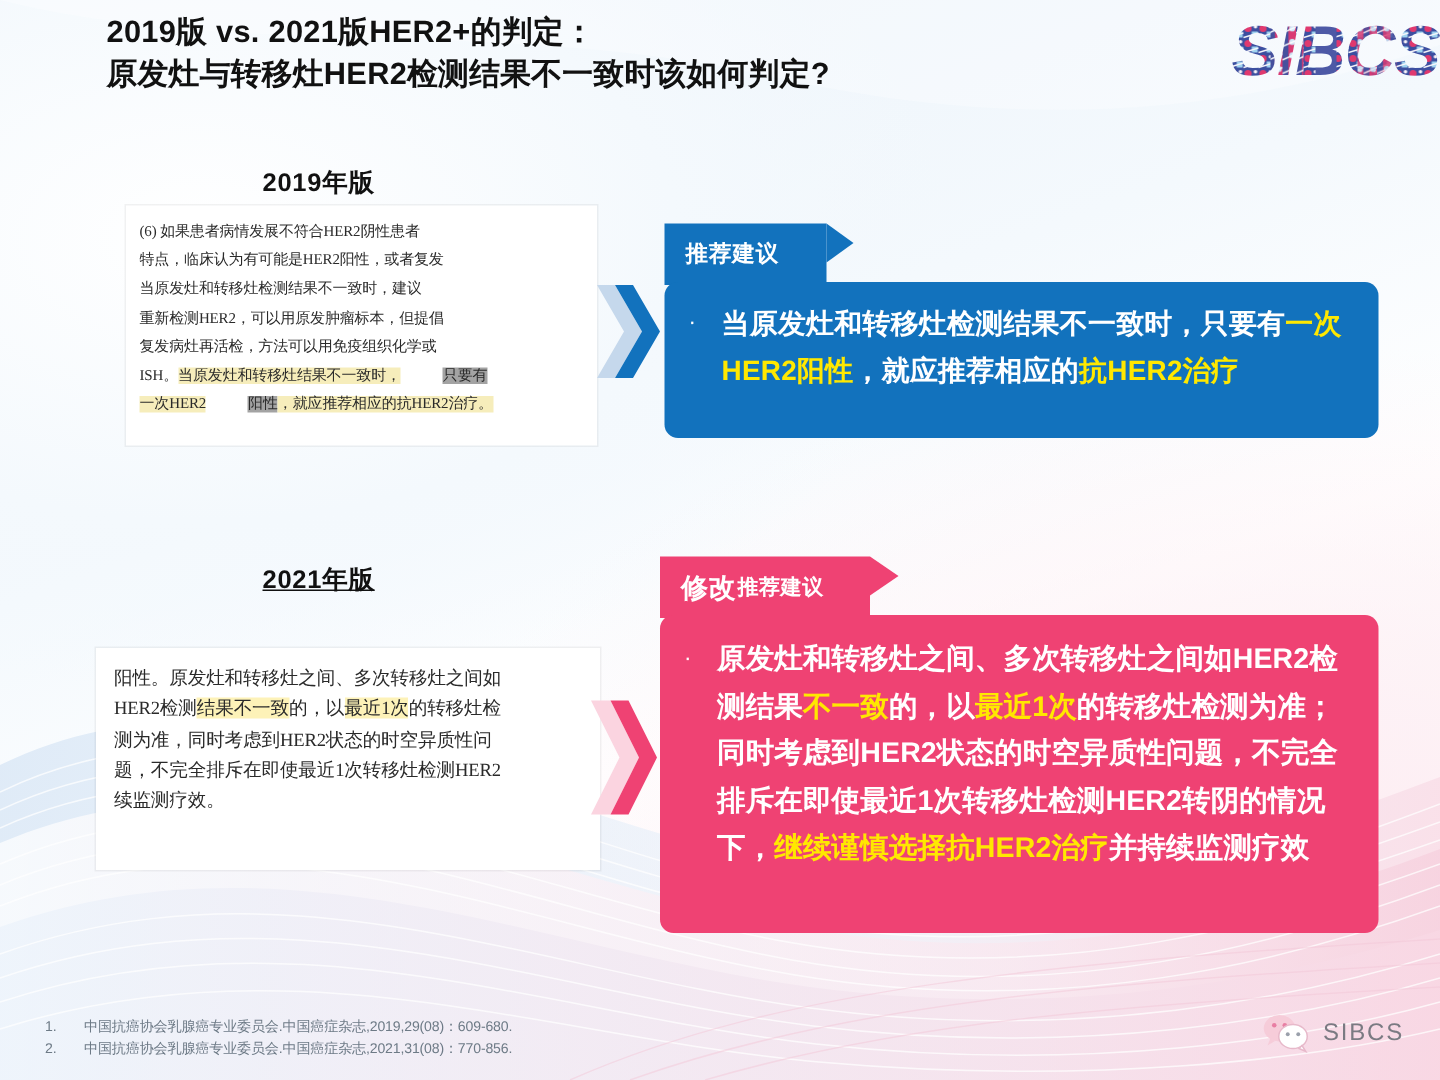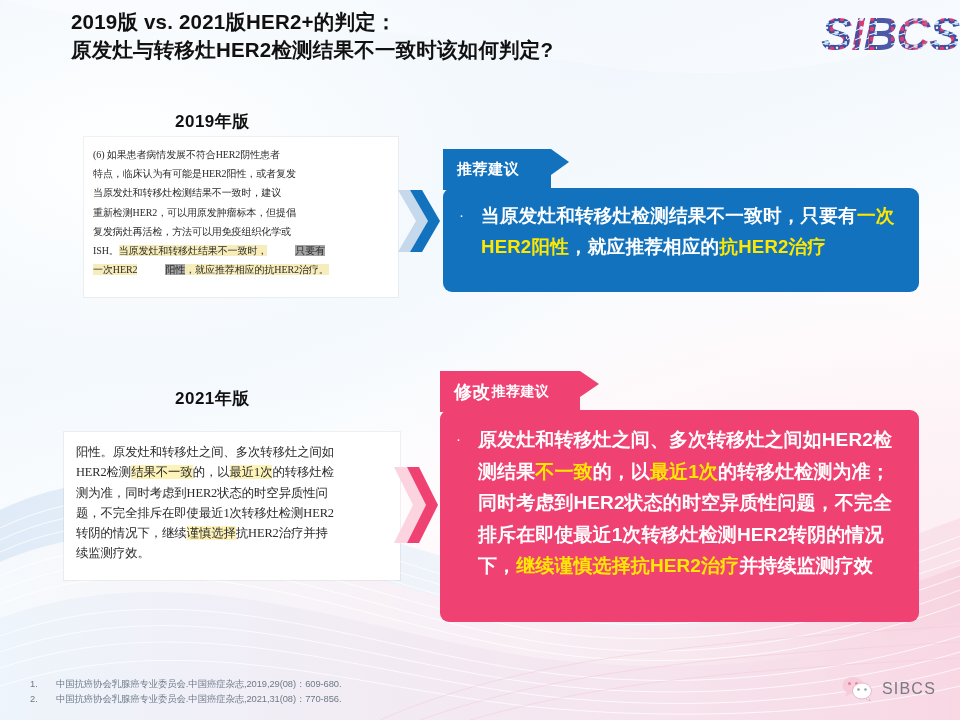--- a/index.html
+++ b/index.html
@@ -28,21 +28,21 @@
     letter-spacing:.2px;white-space:pre-line;
   }
   
   #sibcs-logo{position:absolute;left:806px;top:6px;width:148px;height:56px;}
 
   
   .yearlabel{
     position:absolute;font-size:17px;font-weight:bold;color:#111;letter-spacing:.5px;
   }
   #year-2019{left:175px;top:110px;}
-  #year-2021{left:175px;top:387px;}
+  #year-2021{left:175px;top:375px;text-decoration:underline;}
 
   
   .scan{
     position:absolute;background:#fff;
     box-shadow:0 0 0 1px rgba(0,0,0,.05);
   }
   #scan2019{
     left:84px;top:137px;width:314px;height:160px;
     font-family:"Liberation Serif","DejaVu Serif",serif;
     padding:8px 9px 6px 9px;box-sizing:border-box;
@@ -209,21 +209,20 @@
     <div class="ctext" id="blue-text"><span>当原发灶和转移灶检测结果不一致时，只要有</span><span class="y">一次HER2阳性</span><span>，就应推荐相应的</span><span class="y">抗HER2治疗</span></div>
   </div>
 
   <div class="yearlabel" id="year-2021">2021年版</div>
 
   <div class="scan" id="scan2021">
       <div class="ln"><span>阳性。原发灶和转移灶之间、多次转移灶之间如</span></div>
       <div class="ln"><span>HER2检测</span><span class="hl-y2">结果不一致</span><span>的，以</span><span class="hl-y2">最近1次</span><span>的转移灶检</span></div>
       <div class="ln"><span>测为准，同时考虑到HER2状态的时空异质性问</span></div>
       <div class="ln"><span>题，不完全排斥在即使最近1次转移灶检测HER2</span></div>
-      <div class="ln"><span>转阴的情况下，继续</span><span class="hl-y2">谨慎选择</span><span>抗HER2治疗并持</span></div>
       <div class="ln"><span>续监测疗效。</span></div>
     </div>
 
   <svg class="arrow" style="left:392px;top:462px;width:48px;height:86px;" viewBox="0 0 48 86">
     <path d="M2,5 L21,43 L2,81 L15,81 L34,43 L15,5 Z" fill="#fbd4e0"></path>
     <path d="M15,5 L34,43 L15,81 L27,81 L46,43 L27,5 Z" fill="#ef4273"></path>
   </svg>
 
   <div class="tag" id="tag-pink">
     <span class="t1">修改</span>

